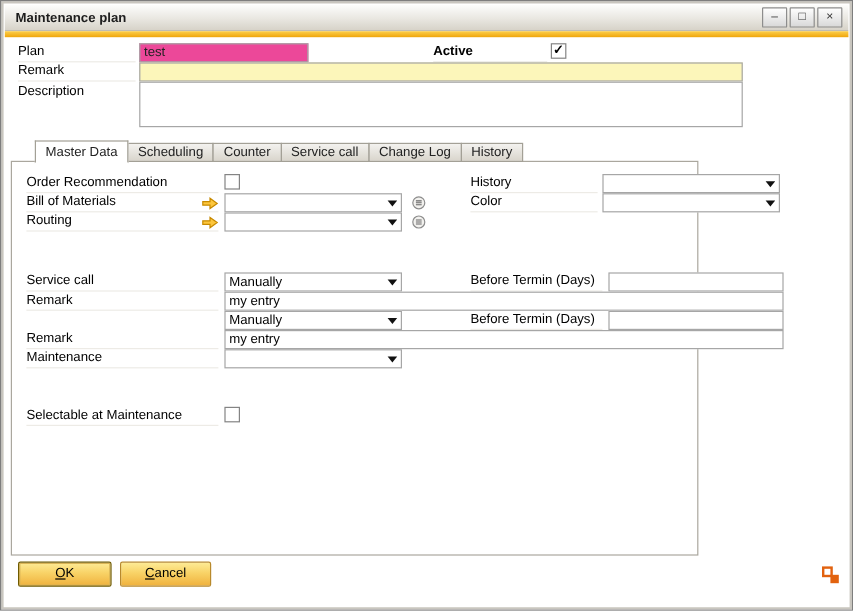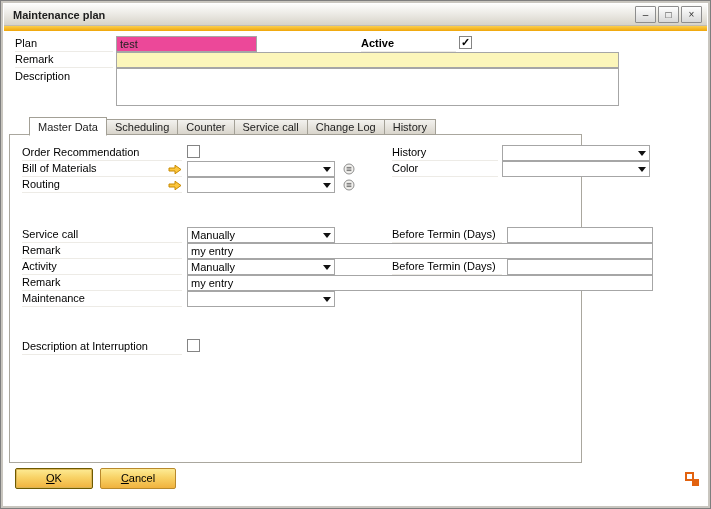--- a/index.html
+++ b/index.html
@@ -218,38 +218,37 @@
     <div class="dd" style="left:177px; top:92px; width:148px;">
       <span class="dd-val">Manually</span>
       <span class="dd-btn"></span>
     </div>
     <span class="flabel" style="left:382px; top:93px; width:110px;">Before Termin (Days)</span>
     <input class="tinput" style="left: 497px; top: 92px; width: 146px;" value="">
 
     <span class="flabel" style="left:12px; top:109px; width:160px;">Remark</span>
     <input class="tinput" style="left: 177px; top: 108px; width: 466px;" value="my entry">
 
-    <span class="flabel" style="left:12px; top:125px; width:160px;">Activity</span>
     <div class="dd" style="left:177px; top:124px; width:148px;">
       <span class="dd-val">Manually</span>
       <span class="dd-btn"></span>
     </div>
     <span class="flabel" style="left:382px; top:125px; width:110px;">Before Termin (Days)</span>
     <input class="tinput" style="left: 497px; top: 124px; width: 146px;" value="">
 
     <span class="flabel" style="left:12px; top:141px; width:160px;">Remark</span>
     <input class="tinput" style="left: 177px; top: 140px; width: 466px;" value="my entry">
 
     <span class="flabel" style="left:12px; top:157px; width:160px;">Maintenance</span>
     <div class="dd" style="left:177px; top:156px; width:148px;">
       <span class="dd-val"></span>
       <span class="dd-btn"></span>
     </div>
 
-    <span class="flabel" style="left:12px; top:205px; width:160px;">Description at Interruption</span>
+    <span class="flabel" style="left:12px; top:205px; width:160px;">Selectable at Maintenance</span>
     <div class="cb" style="left:177px; top:204px;">
       <span class="cb-glyph"></span>
     </div>
 
   </div>
 
   <button class="btn default" style="left:14px; top:467px; width:78px;">
     <span class="btn-label">OK</span>
   </button>
   <button class="btn" style="left:99px; top:467px; width:76px;">

